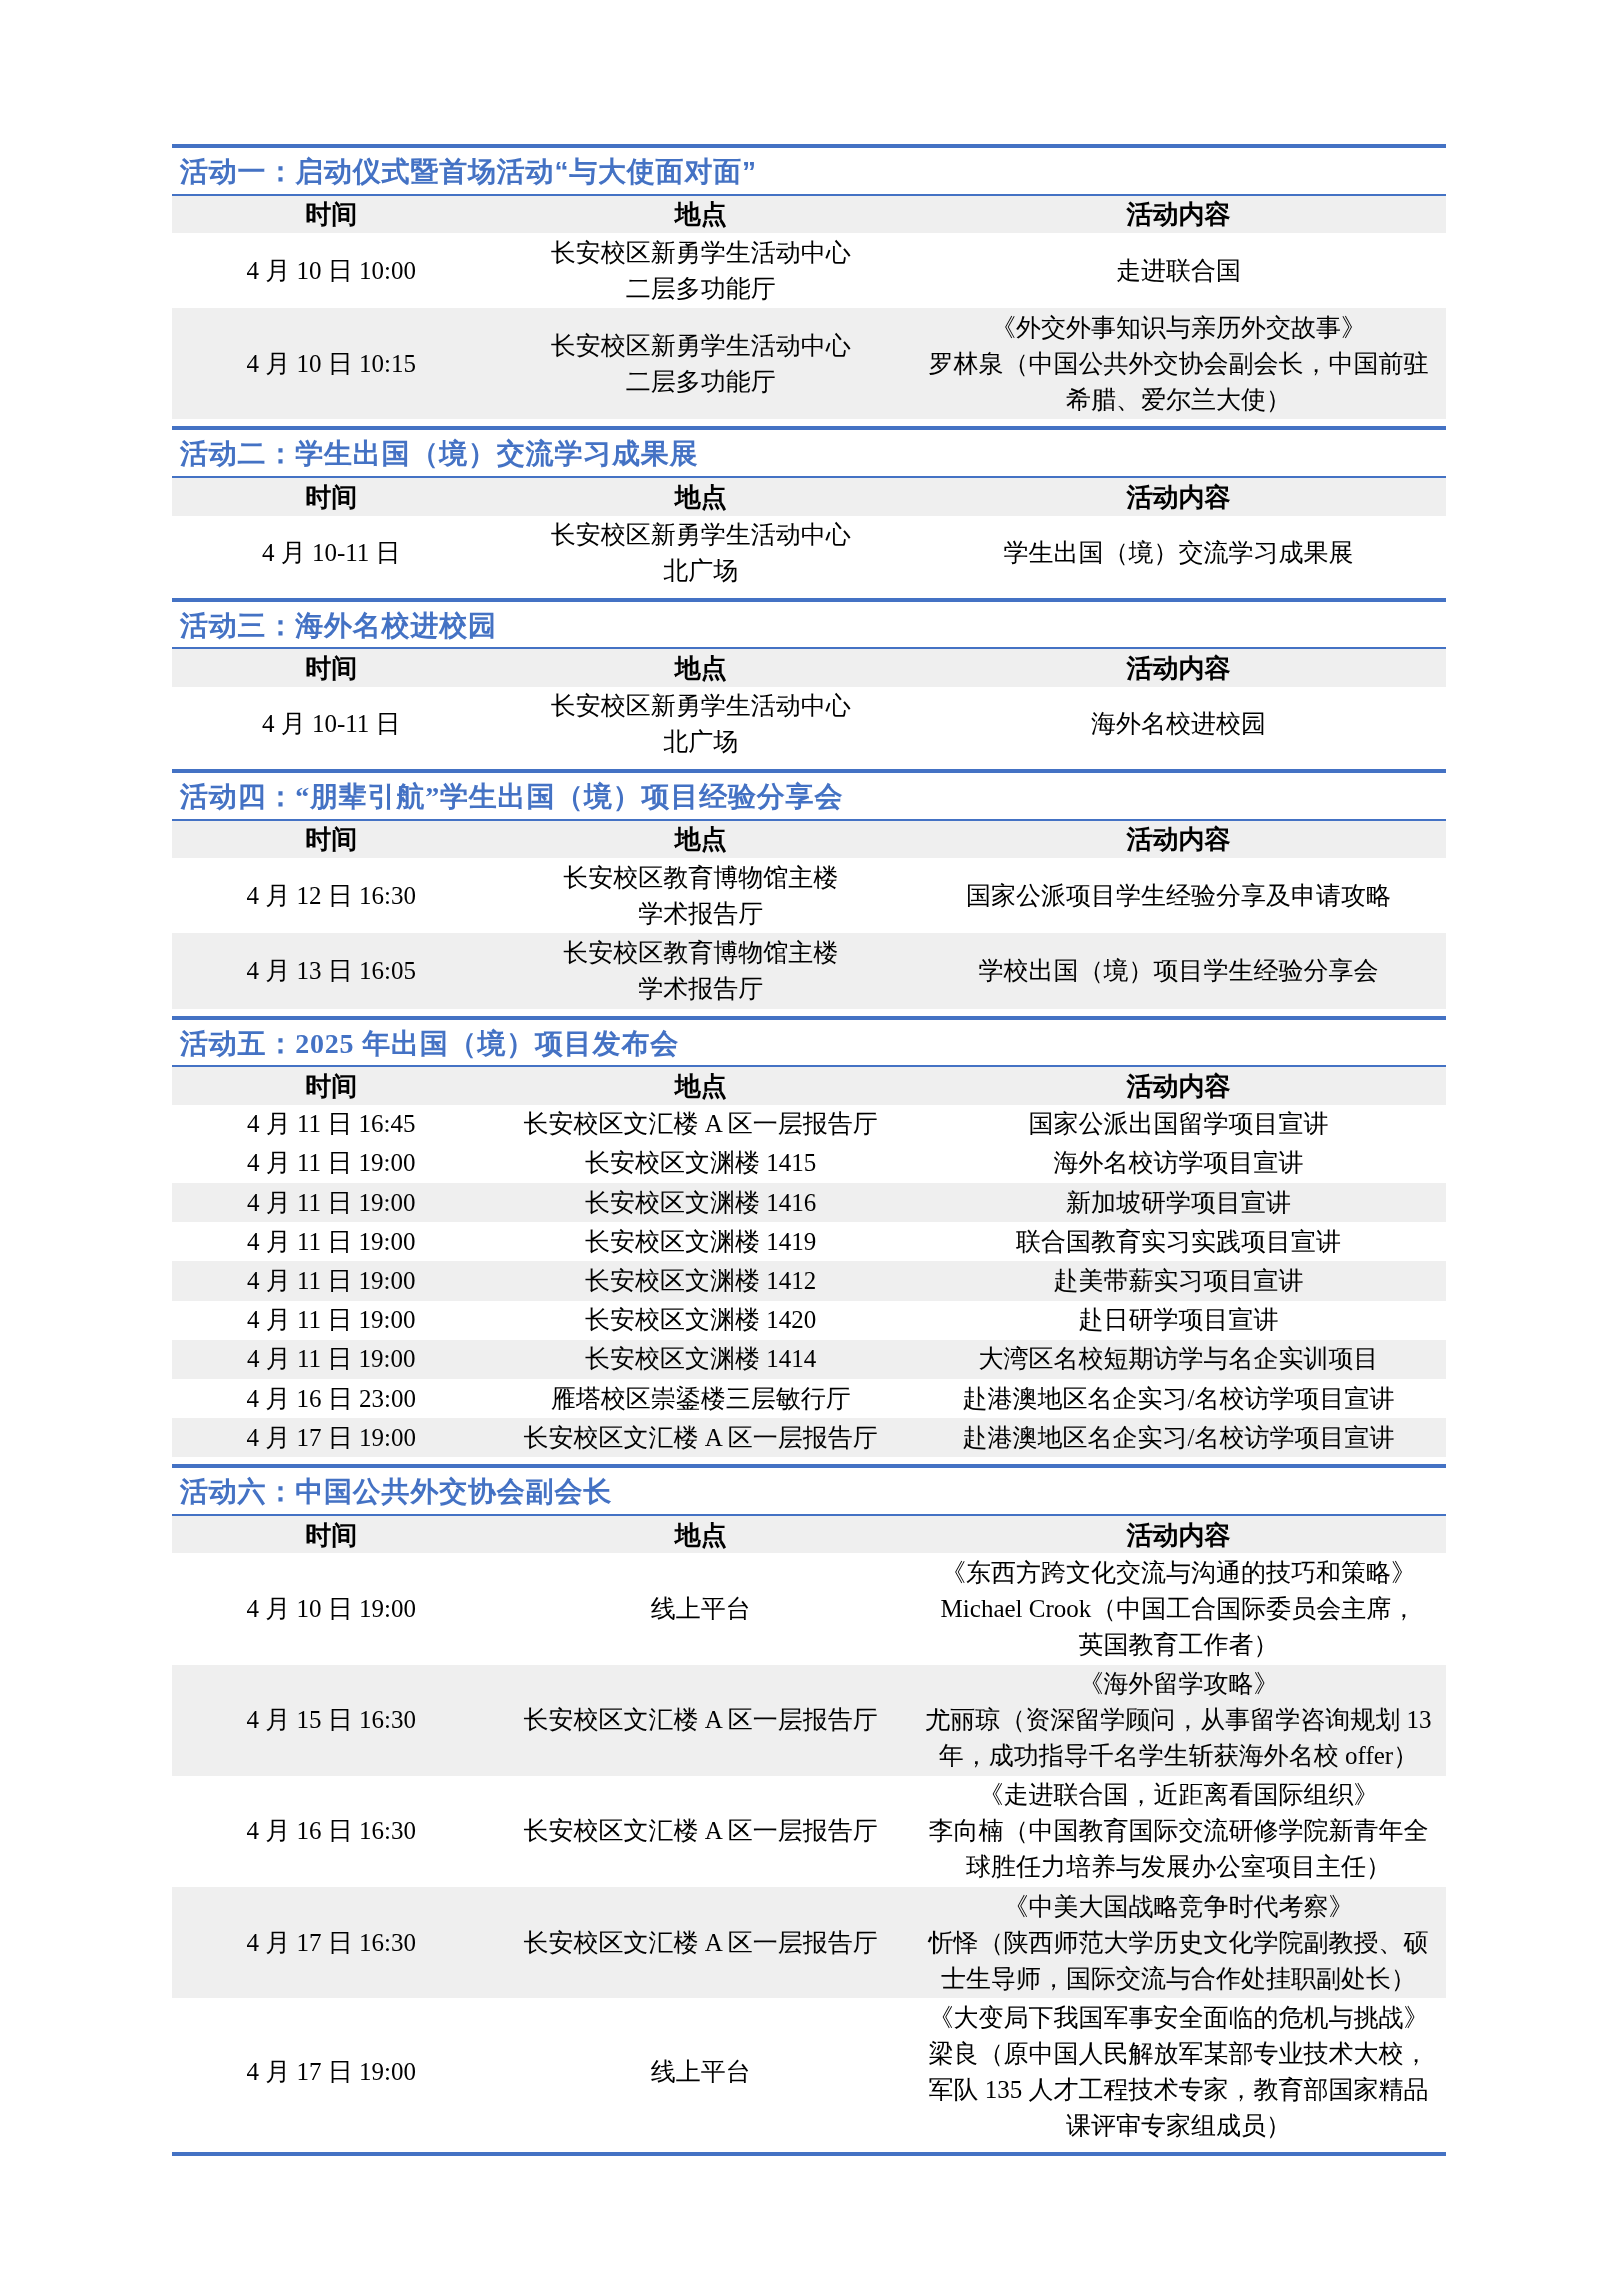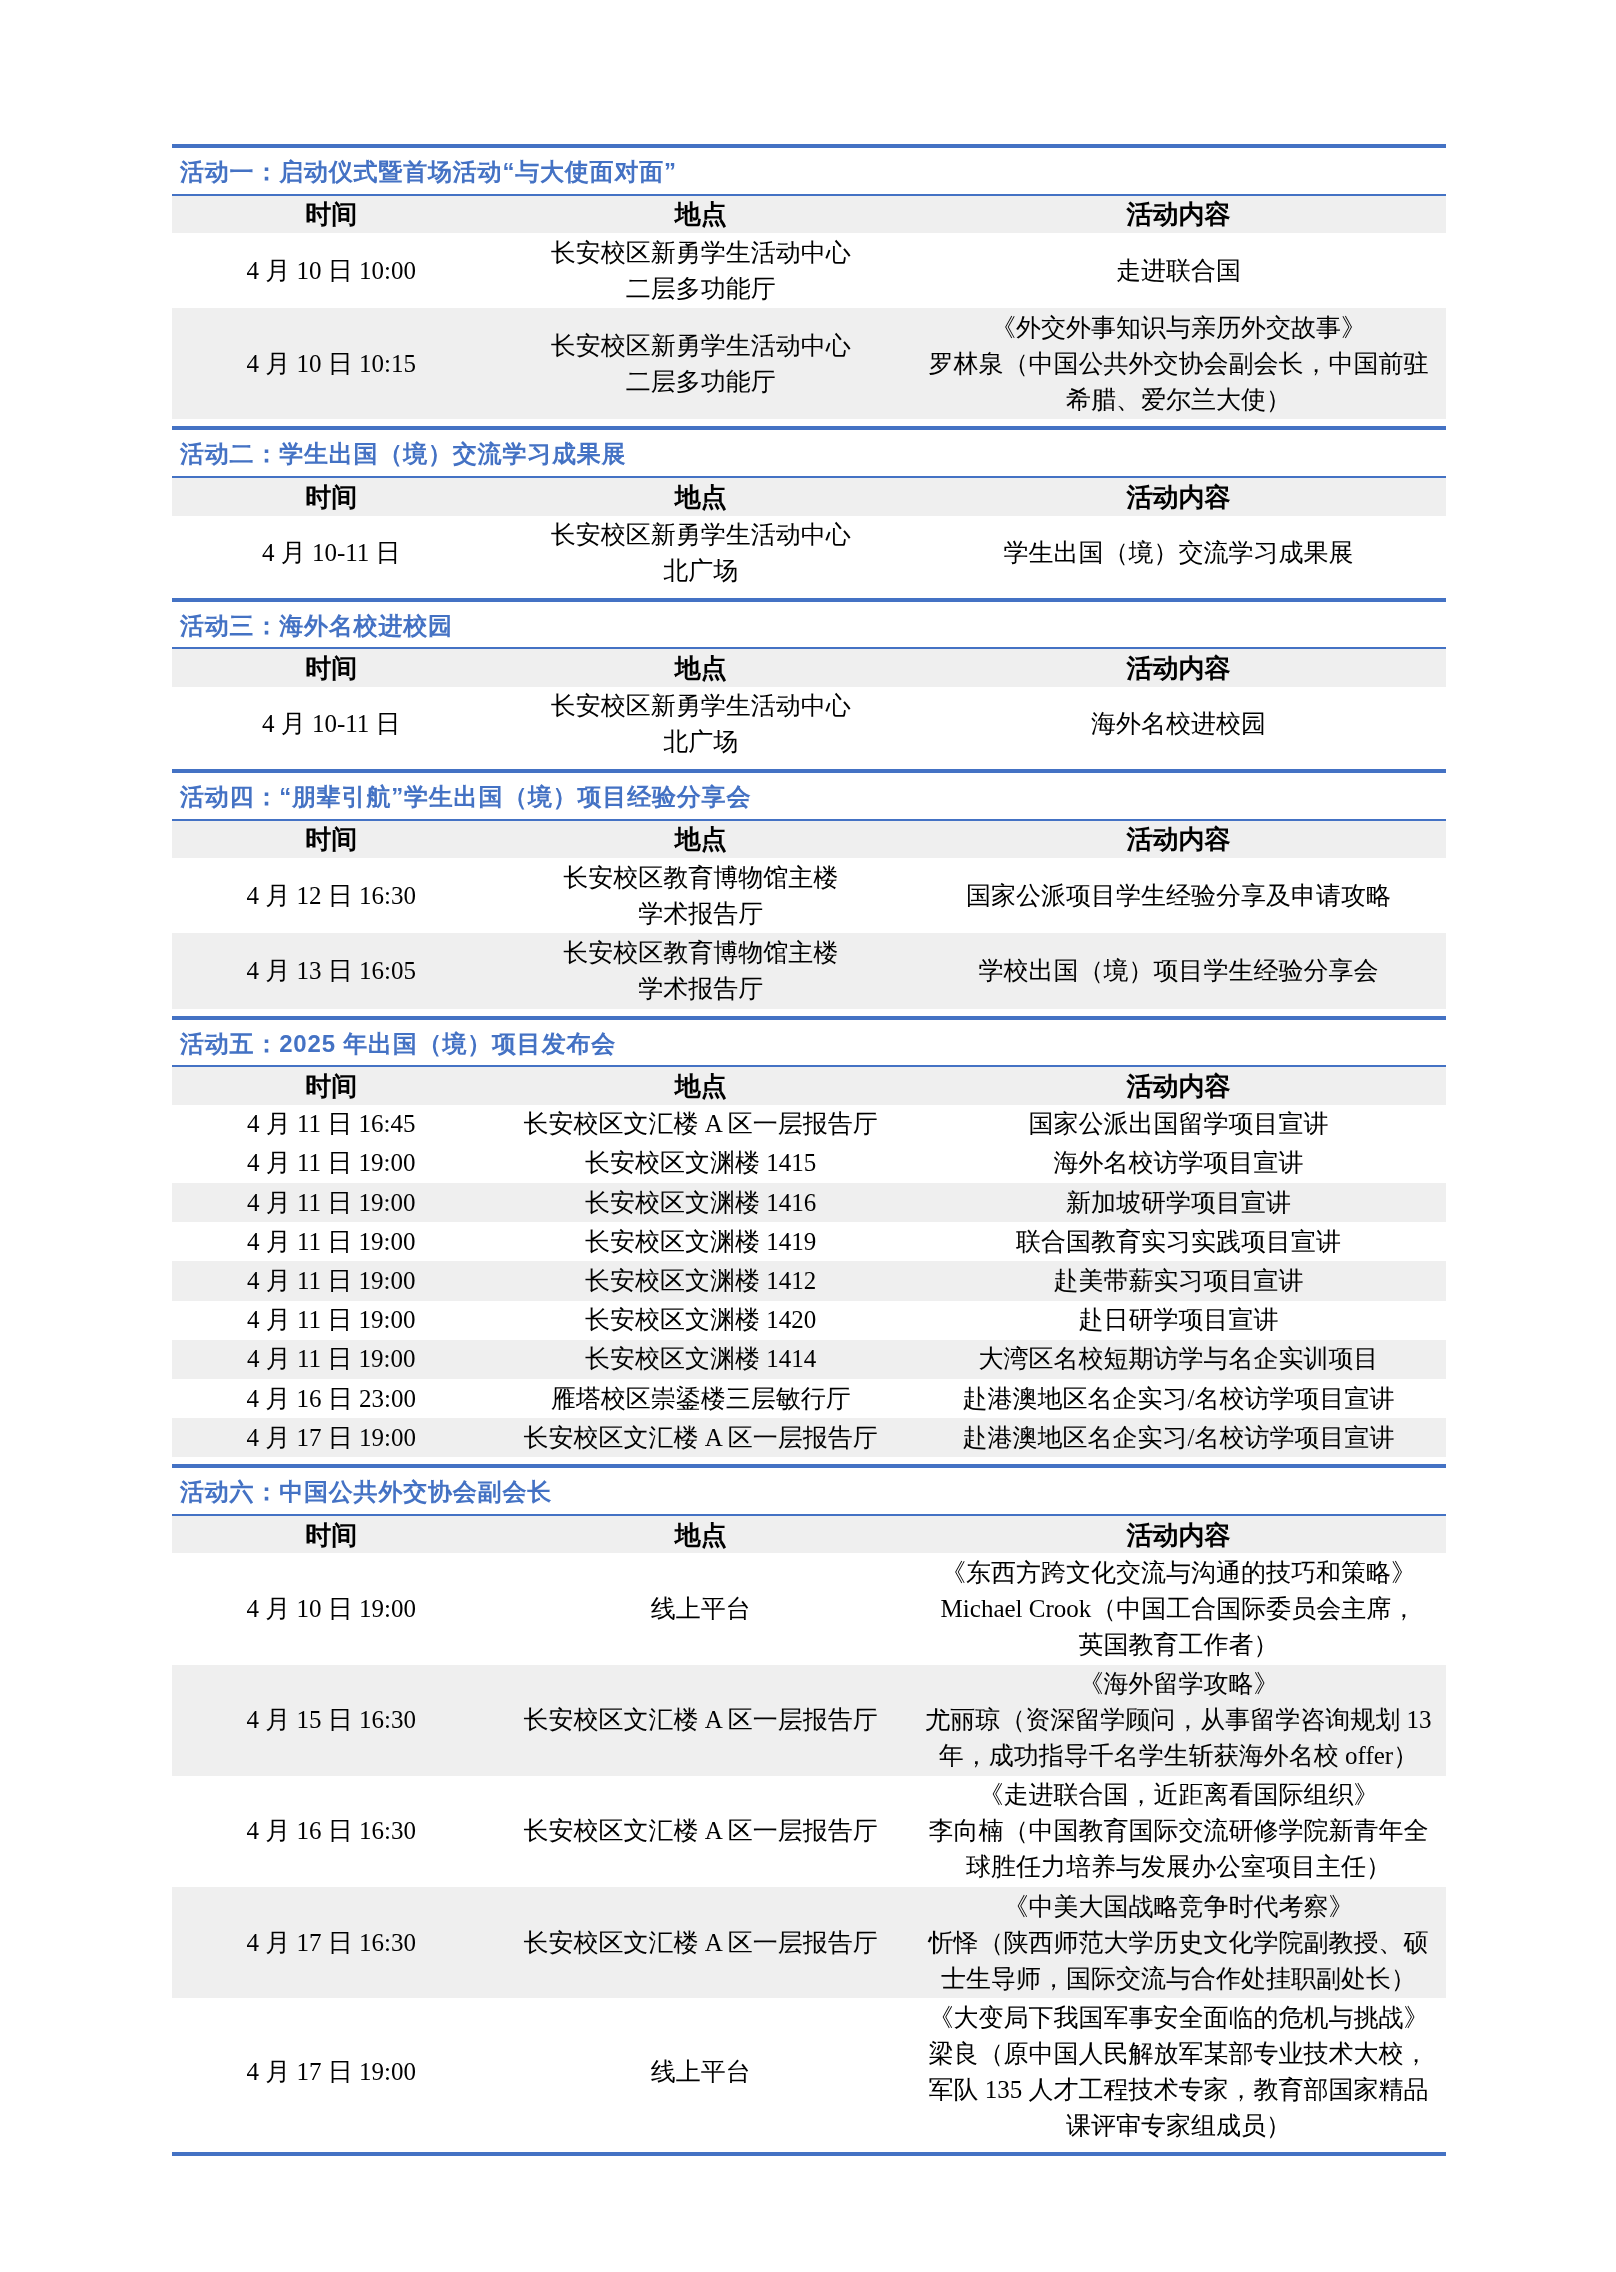--- a/index.html
+++ b/index.html
@@ -20,25 +20,25 @@
   }
   .section { margin: 0; }
   .section-title {
     margin: 0;
     border-top: 4px solid var(--accent, #4472C4);
     border-bottom: 2.4px solid var(--accent, #4472C4);
     padding: 7px 8px 5.5px 8px;
     color: var(--accent, #4472C4);
     font-family: "Liberation Sans", "DejaVu Sans", sans-serif;
     font-weight: bold;
-    font-size: 24px;
+    font-size: 28px;
     line-height: 33px;
     letter-spacing: 0.8px;
   }
-  .section + .section .section-title { margin-top: 7px; }
+  .section + .section .section-title { margin-top: 7px; font-family: Liberation Serif, serif; }
   table.schedule {
     width: 100%;
     border-collapse: collapse;
     table-layout: fixed;
   }
   col.col-time    { width: 25%; }
   col.col-place   { width: 33%; }
   col.col-content { width: 42%; }
   th {
     background: var(--stripe, #EFEFEF);

